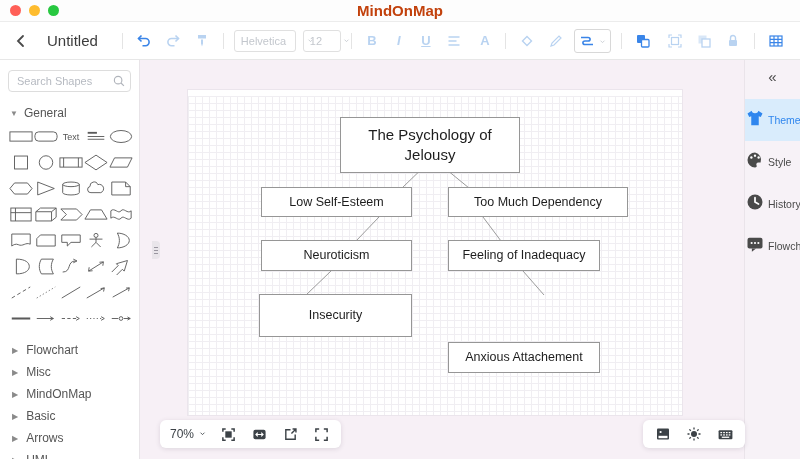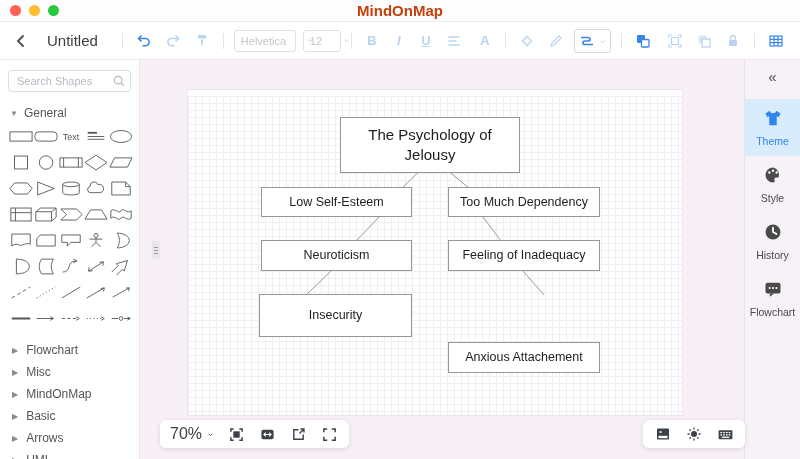--- a/index.html
+++ b/index.html
@@ -59,30 +59,30 @@
            background-size:7px 7px,7px 7px,35px 35px,35px 35px; background-position:0 6px; }
   .paper-top { position:absolute; left:36px; top:30px; width:494px; height:6px; background:#fff; }
   .collapse-handle { position:absolute; left:0; top:181px; width:8px; height:18px; background:#e9e5ea;
                      border-radius:0 4px 4px 0; display:flex; flex-direction:column; justify-content:center;
                      align-items:center; gap:2px; cursor:pointer; }
   .collapse-handle i { width:4px; height:1px; background:#9a96a0; }
 
   
   .rightbar { width:56px; background:#f7f2f7; border-left:1px solid #eae4ea; display:flex; flex-direction:column; align-items:stretch; }
   .rb-collapse { text-align:center; font-size:15px; color:#4a4a4a; padding:8px 0 14px; cursor:pointer; }
-  .rb-item { display:flex; flex-direction:column; align-items:center; gap:3px; padding:9px 0; cursor:pointer; color:#4a4a4a; }
+  .rb-item { display:flex; flex-direction:row; align-items:center; gap:3px; padding:9px 0; cursor:pointer; color:#4a4a4a; }
   .rb-item .rb-label { font-size:10.5px; }
   .rb-item.active { background:#d9ecfc; color:#2f86ee; }
 
   
   .zoombar { position:absolute; background:#fff; border-radius:6px; box-shadow:0 1px 5px rgba(60,50,70,.14);
              display:flex; align-items:center; height:28px; padding:0 10px; gap:11px; }
   .zoombar.left { left:160px; bottom:11px; }
   .zoombar.right { right:55px; bottom:11px; }
-  .zoom-level { display:flex; align-items:center; gap:4px; font-size:16px; color:#3c4247; cursor:pointer; }
+  .zoom-level { display:flex; align-items:center; gap:4px; font-size:12px; color:#3c4247; cursor:pointer; }
   .zbtn { display:flex; align-items:center; justify-content:center; width:20px; height:22px; color:#3c4247; cursor:pointer; }
 
   
   .overlay { position:absolute; inset:0; pointer-events:none; }
   .edges { position:absolute; inset:0; }
   .node { position:absolute; background:#fff; border:1px solid #969696; display:flex; align-items:center;
           justify-content:center; text-align:center; font-size:12.5px; color:#1d1d1d; line-height:1.35;
           pointer-events:auto; cursor:move; padding:0 6px; }
   .node.root { font-size:15px; }
 </style>
@@ -588,21 +588,21 @@
         <line x1="430" y1="161" x2="402" y2="188" stroke="#9b9b9b" stroke-width="1"></line>
         <line x1="436" y1="161" x2="469" y2="188" stroke="#9b9b9b" stroke-width="1"></line>
         <line x1="379" y1="217" x2="356" y2="241" stroke="#9b9b9b" stroke-width="1"></line>
         <line x1="483" y1="217" x2="501" y2="241" stroke="#9b9b9b" stroke-width="1"></line>
         <line x1="331" y1="271" x2="306" y2="295" stroke="#9b9b9b" stroke-width="1"></line>
         <line x1="523" y1="271" x2="544" y2="295" stroke="#9b9b9b" stroke-width="1"></line>
       </svg>
     <div id="node-layer">
         <div class="node root" style="left: 340px; top: 117px; width: 180px; height: 56px;">The Psychology of Jelousy</div>
         <div class="node" style="left: 261px; top: 187px; width: 151px; height: 30px;">Low Self-Esteem</div>
-        <div class="node" style="left: 448px; top: 187px; width: 152px; height: 30px;">Too Much Dependency</div>
+        <div class="node" style="left: 448px; top: 187px; width: 180px; height: 30px;">Too Much Dependency</div>
         <div class="node" style="left: 261px; top: 240px; width: 151px; height: 31px;">Neuroticism</div>
         <div class="node" style="left: 448px; top: 240px; width: 152px; height: 31px;">Feeling of Inadequacy</div>
         <div class="node" style="left: 259px; top: 294px; width: 153px; height: 43px;">Insecurity</div>
         <div class="node" style="left: 448px; top: 294px; width: 152px; height: 31px; margin-top: 48px;">Anxious Attachement</div>
       </div>
   </div>
 
   <div class="zoombar left">
     <span class="zoom-level">
       <span>70%</span>

